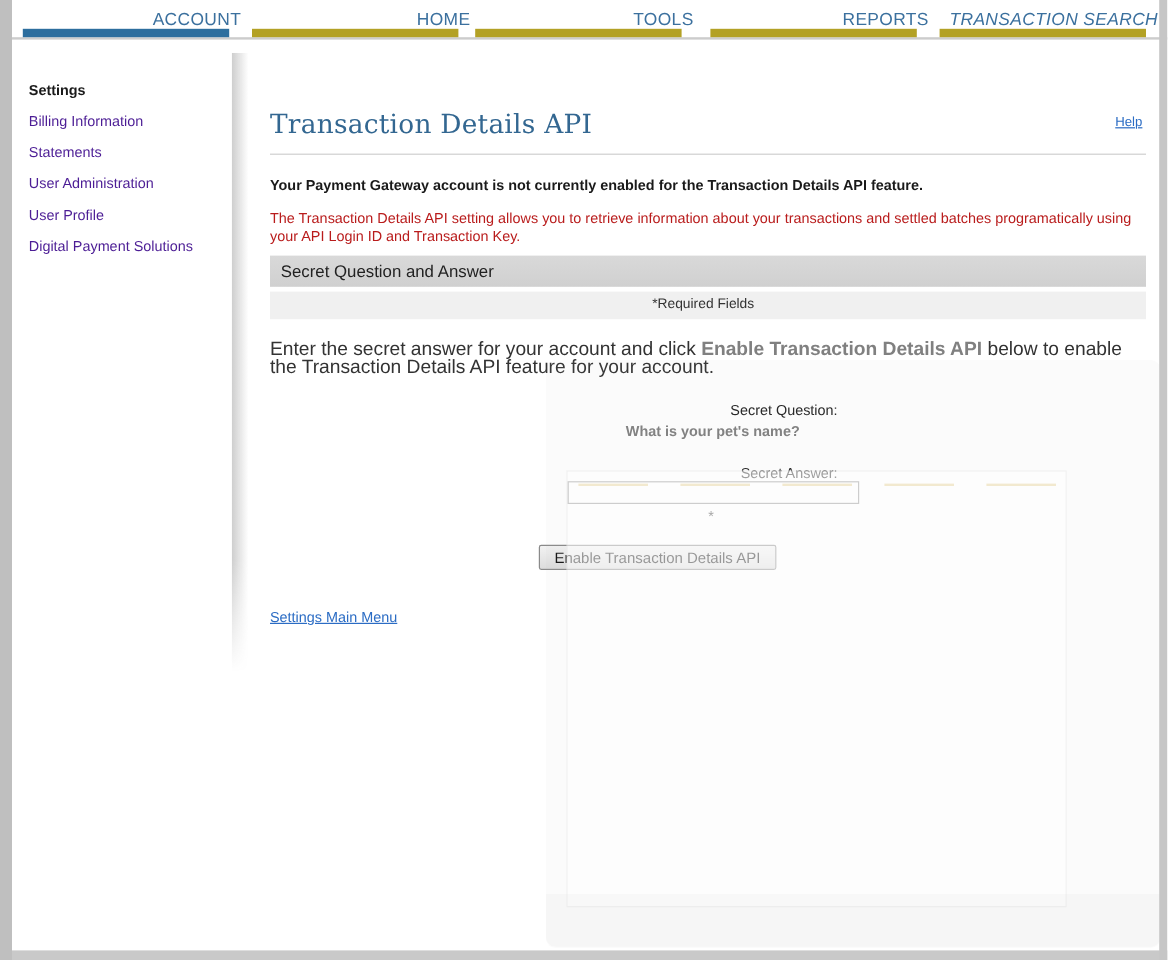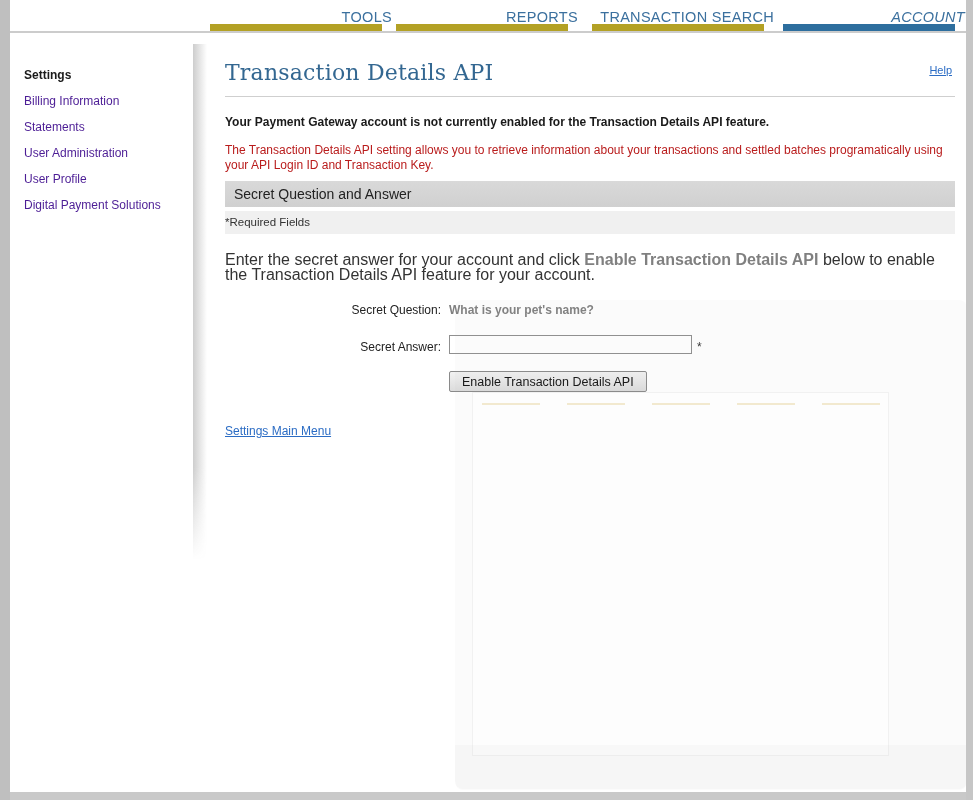--- a/index.html
+++ b/index.html
@@ -64,50 +64,50 @@
     position: absolute; left: 183px; top: 4px; width: 14px; height: 516px;
     background: linear-gradient(to right, rgba(90,90,90,0.30), rgba(255,255,255,0));
     -webkit-mask-image: linear-gradient(to bottom, #000 82%, transparent 100%);
     mask-image: linear-gradient(to bottom, #000 82%, transparent 100%);
     pointer-events: none;
   }
 
   .main {
     position: absolute; left: 215px; top: 0; width: 730px; padding-top: 20px;
   }
-  .title-row { position: relative; }
+  .title-row { position: relative; margin-top: 32px; }
   .page-title {
     font-family: "DejaVu Serif", Georgia, serif;
     font-size: 22px; font-weight: normal; color: #336791; letter-spacing: 0.2px;
   }
   .help-link {
     position: absolute; right: 3px; top: 4px;
     font-size: 11px; color: #2b6cc4; text-decoration: underline; cursor: pointer;
   }
   .title-rule { border: none; border-top: 1px solid #cfcfcf; margin-top: 11px; }
 
   .intro-bold { margin-top: 18px; font-size: 12px; font-weight: bold; color: #1a1a1a; }
   .intro { margin-top: 14px; font-size: 12px; color: #b91c1c; line-height: 14.5px; width: 725px; }
 
   .section-bar {
     margin-top: 9px; height: 26px; line-height: 26px;
     background: linear-gradient(to bottom, #d9d9d9, #d0d0d0);
     padding-left: 9px; font-size: 14px; color: #222;
   }
   .required-bar {
     margin-top: 4px; height: 23px; line-height: 23px;
-    background: #f0f0f0; text-align: left; padding-right: 8px;
+    background: #f0f0f0; text-align: center; padding-right: 8px;
     font-size: 11.5px; color: #333;
   }
 
   .instructions { margin-top: 19px; font-size: 16px; color: #333; line-height: 14.5px; width: 728px; }
   .instructions .em { font-weight: bold; color: #808080; }
 
   .form-area { margin-top: 16px; }
-  .form-row { display: flex; margin-top: 18px; align-items: flex-end; }
+  .form-row { display: flex; margin-top: 18px; align-items: center; flex-direction: column; }
   .form-label {
     width: 216px; text-align: right; font-size: 12px; color: #222; padding-top: 3px;
   }
   .form-value { margin-left: 8px; font-size: 12px; }
   .question-value { font-weight: bold; color: #808080; padding-top: 3px; }
   .text-input {
     width: 243px; height: 19px; border: 1px solid #8f8f8f; background: #fff;
     font-family: "Liberation Sans", sans-serif; font-size: 12px; padding: 0 3px;
   }
   .req-star { font-size: 12px; color: #333; margin-left: 5px; padding-top: 3px; }
@@ -143,20 +143,24 @@
     background: rgba(210,210,210,0.10); border-radius: 0 0 8px 8px;
   }
 </style>
 </head>
 <body>
 
 <div class="screen">
 
   <div class="topnav">
     <div class="nav-line"></div>
+    <div class="nav-tab">
+      <span class="tab-label">HOME</span>
+      <span class="tab-underline"></span>
+    </div>
     <div class="nav-tab">
       <span class="tab-label">TOOLS</span>
       <span class="tab-underline"></span>
     </div>
     <div class="nav-tab">
       <span class="tab-label">REPORTS</span>
       <span class="tab-underline"></span>
     </div>
     <div class="nav-tab">
       <span class="tab-label">TRANSACTION SEARCH</span>

